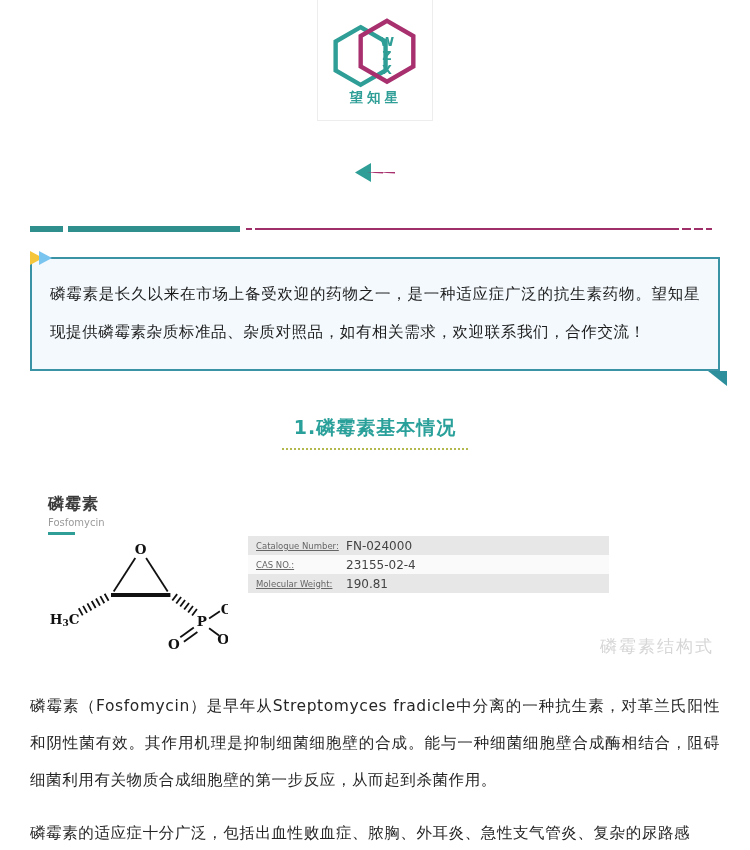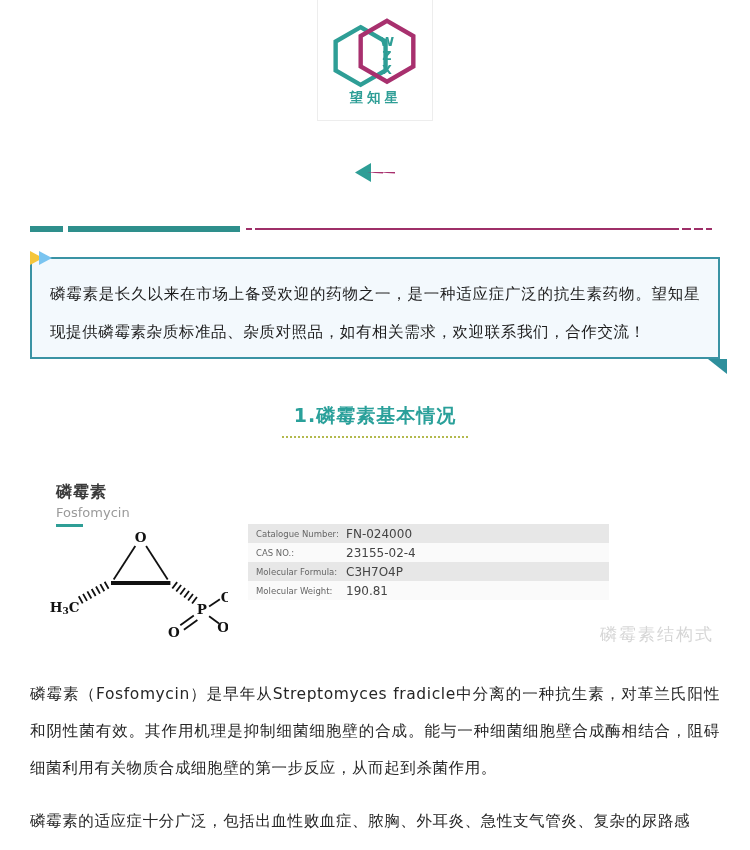--- a/index.html
+++ b/index.html
@@ -44,21 +44,21 @@
   .mag.solid { flex: 1; margin-left: 3px; }
   .mag.d2 { width: 9px; margin-left: 3px; }
   .mag.d3 { width: 6px; margin-left: 3px; }
 
   
   .intro-box {
     position: relative;
     margin: 25px 30px 0 30px;
     border: 2px solid #3A93A4;
     background: #F3F9FD;
-    padding: 16px 18px 6px 18px;
+    padding: 16px 18px 18px 18px;
     font-size: 15.5px; line-height: 38px; color: #1d1d1d;
     letter-spacing: 0.6px; text-align: justify;
   }
   .intro-box .corner-arrows {
     position: absolute; top: -8px; left: -2px; height: 14px;
   }
   .corner-arrows .pt {
     position: absolute; width: 13px; height: 14px;
     clip-path: polygon(0 0, 100% 50%, 0 100%);
   }
@@ -79,32 +79,32 @@
     padding: 0 12px 7px 12px;
     border-bottom: 2px dotted #B3B94E;
     text-align: right;
   }
 
   
   .product-card {
     position: relative; margin: 20px 30px 0 30px; height: 200px;
     background: #ffffff;
   }
-  .prod-name { position: absolute; left: 26px; top: 24px; }
+  .prod-name { position: absolute; left: 18px; top: 24px; }
   .prod-name .cn { font-size: 16px; font-weight: bold; color: #3a3a3a; letter-spacing: 1px; }
-  .prod-name .en { font-size: 13px; color: #9a9a9a; margin-top: 2px; text-align: right; }
+  .prod-name .en { font-size: 10px; color: #9a9a9a; margin-top: 2px; text-align: right; }
   .prod-name .ubar { width: 27px; height: 3px; background: #2E9E96; margin-top: 4px; }
 
   .structure { position: absolute; left: 18px; top: 70px; }
 
   .spec-table { position: absolute; left: 218px; top: 66px; width: 361px; }
   .spec-row { display: flex; align-items: center; height: 19px; padding: 0 8px; }
   .spec-row:nth-child(odd) { background: #E7E7E7; }
   .spec-row:nth-child(even) { background: #FAFAFA; }
-  .spec-label { width: 90px; flex: none; font-size: 8.5px; color: #666; }
+  .spec-label { width: 90px; flex: none; font-size: 8.5px; color: #666; text-decoration: underline; }
   .spec-value { font-size: 12px; color: #444; }
 
   .watermark {
     position: absolute; right: 6px; bottom: 12px;
     color: #d6d6d6; font-size: 17px; letter-spacing: 2px;
   }
 
   
   .body-text { margin: 18px 30px 0 30px; }
   .body-text p {
@@ -195,24 +195,20 @@
   <div class="spec-table">
     <div class="spec-row">
       <span class="spec-label">Catalogue Number:</span>
       <span class="spec-value">FN-024000</span>
     </div>
     <div class="spec-row">
       <span class="spec-label">CAS NO.:</span>
       <span class="spec-value">23155-02-4</span>
     </div>
     <div class="spec-row">
-      <span class="spec-label">Molecular Formula:</span>
-      <span class="spec-value">C3H7O4P</span>
-    </div>
-    <div class="spec-row">
       <span class="spec-label">Molecular Weight:</span>
       <span class="spec-value">190.81</span>
     </div>
   </div>
 
   <div class="watermark">磷霉素结构式</div>
 </div>
 
 <div class="body-text">
   <p>磷霉素（Fosfomycin）是早年从Streptomyces fradicle中分离的一种抗生素，对革兰氏阳性和阴性菌有效。其作用机理是抑制细菌细胞壁的合成。能与一种细菌细胞壁合成酶相结合，阻碍细菌利用有关物质合成细胞壁的第一步反应，从而起到杀菌作用。</p>

